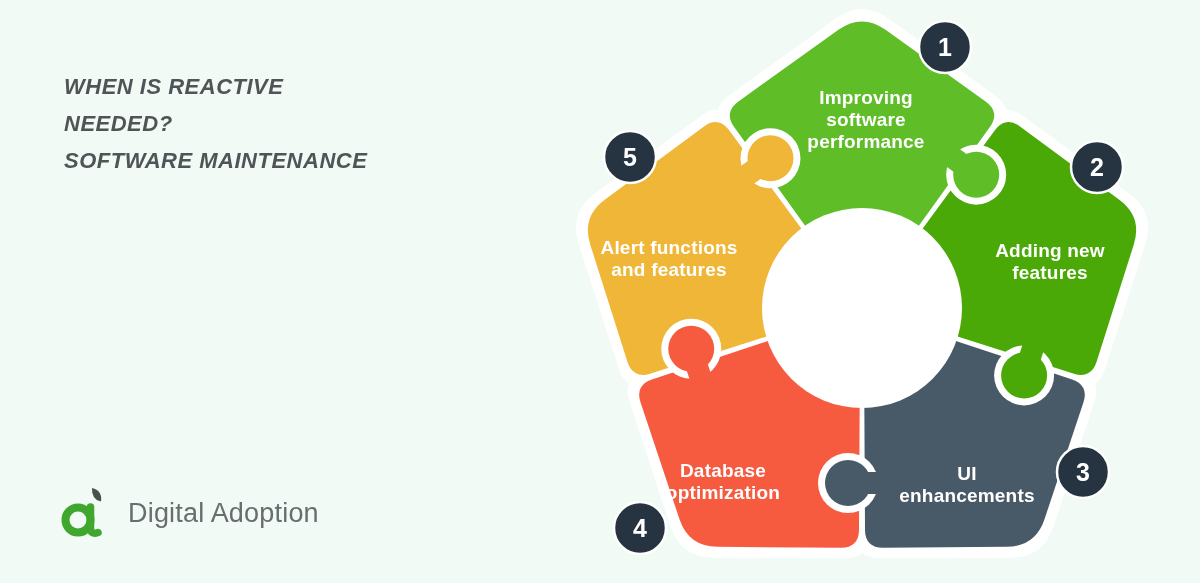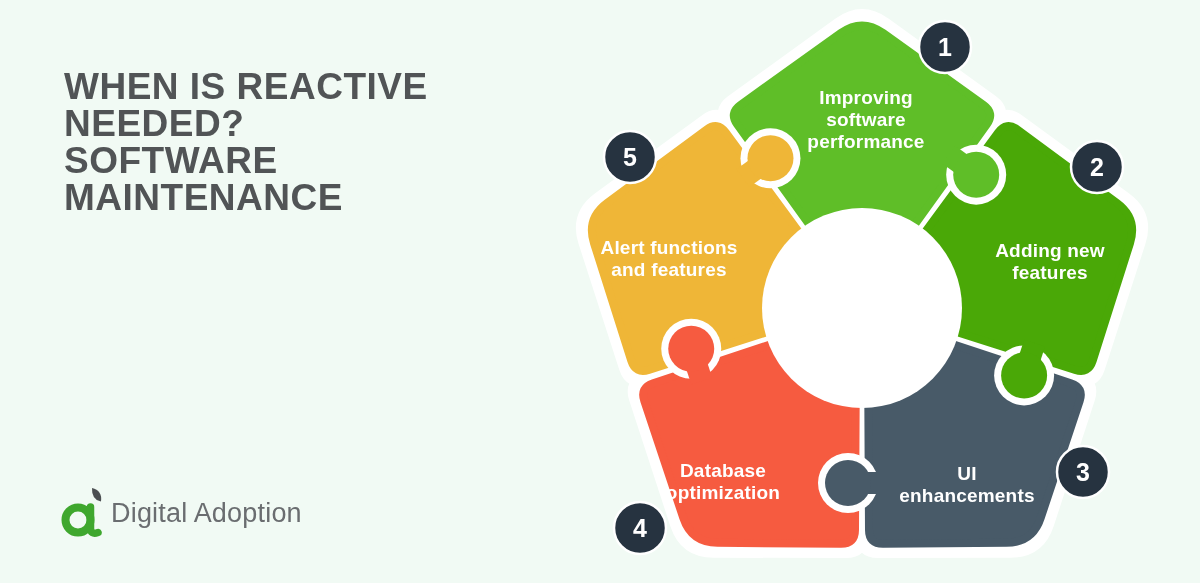--- a/index.html
+++ b/index.html
@@ -2,28 +2,28 @@
 <html><head>
 <meta charset="utf-8">
 <style>
   html,body{margin:0;padding:0;background:#e8eeea;}
   .canvas{
     position:relative;width:1200px;height:583px;overflow:hidden;
     background:#f1faf4;font-family:"Liberation Sans",sans-serif;
   }
   .title{
     position:absolute;left:64px;top:68px;width:480px;
-    font-size:37px;line-height:37px;font-weight:700;
-    color:#515456;letter-spacing:.5px;
+    font-size:22px;line-height:37px;font-weight:700;
+    color:#515456;letter-spacing:.5px;font-style:italic;
   }
   .title span{display:block;}
   #puzzle{position:absolute;left:0;top:0;}
   .logo{
     position:absolute;left:60px;top:487px;
-    display:flex;align-items:center;gap:5px;
+    display:flex;align-items:center;gap:22px;
   }
   .logo .brand{font-size:27px;color:#6a6d70;font-weight:400;letter-spacing:.2px;}
 </style>
 </head>
 <body>
 
 <div class="canvas">
 
   <div class="title">
     <span>WHEN IS REACTIVE</span>

